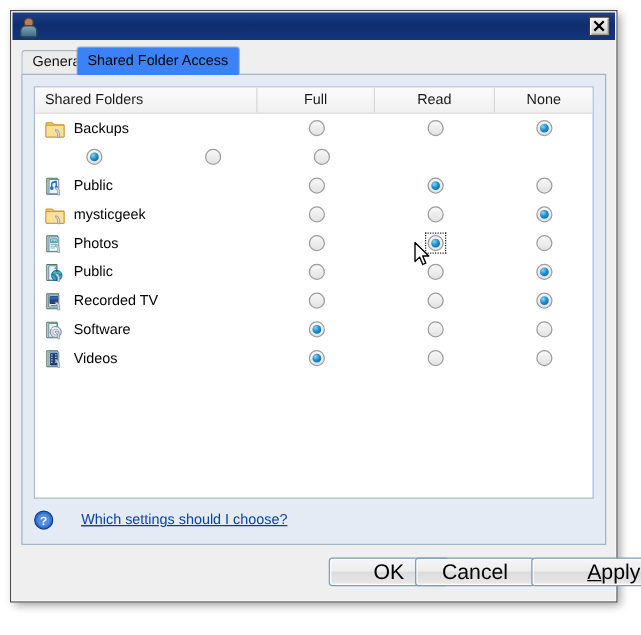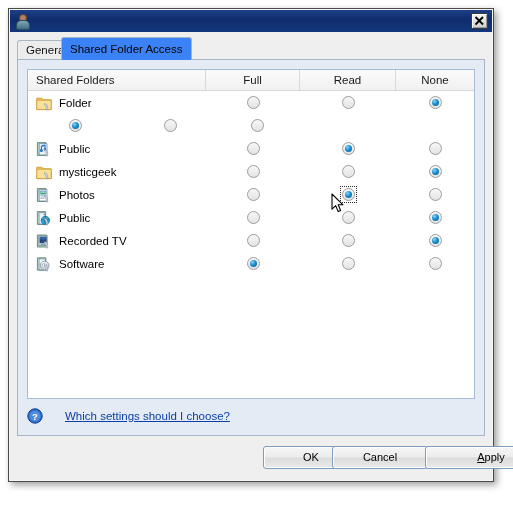--- a/index.html
+++ b/index.html
@@ -266,21 +266,21 @@
     height: 36px;
   }
   .btn {
     position: absolute;
     top: 0;
     width: 96px;
     height: 23px;
     background: linear-gradient(to bottom, #f6f6f6 0%, #ededed 46%, #dcdcdc 52%, #e9e9e9 100%);
     border: 1px solid #7c9dbd;
     border-radius: 3px;
-    font-size: 11px;
+    font-size: 17px;
     color: #000000;
     line-height: 21px;
     text-align: center;
     cursor: pointer;
     box-sizing: border-box;
     box-shadow: inset 0 0 0 1px #ffffff;
   }
   .btn.ok     { left: 254px; }
   .btn.cancel { left: 323px; }
   .btn.apply  { left: 416px; padding-left: 36px; }
@@ -332,21 +332,21 @@
           <div class="hcell c3">None</div>
         </div>
         <div id="rows-container">
             <div class="row">
               <div class="cell-name">
                 <svg class="ficon" viewBox="0 0 16 16">
         <path d="M0.8 3.2 h5.2 l1.3 1.6 h7.9 v9.8 h-14.4 z" fill="#f2c75c" stroke="#c9942c" stroke-width="0.8"></path>
         <path d="M0.8 5.2 h14.4 v9.4 h-14.4 z" fill="#fbe09a" stroke="#c9942c" stroke-width="0.7"></path>
         <path d="M8.5 8.5 q2.6 0.3 3.2 3.3 l0 3.2 -1.6 0 0 -3.0 q-0.4 -1.6 -1.6 -1.9 z" fill="#d8dde4" stroke="#8a93a0" stroke-width="0.6"></path>
       </svg>
-                <span class="row-label">Folder</span>
+                <span class="row-label">Backups</span>
               </div>
               <div class="cell-radio c1">
                 <span class="radio-wrap">
                   <span class="radio"></span>
                 </span>
               </div>
               <div class="cell-radio c2">
                 <span class="radio-wrap">
                   <span class="radio"></span>
                 </span>
@@ -518,20 +518,48 @@
                 <svg class="ficon" viewBox="0 0 16 16">
         <path d="M1.4 1.8 h8.4 v12.4 h-8.4 z" fill="#cfe3d4" stroke="#4f7a60" stroke-width="0.8"></path>
         <path d="M3.0 2.8 h6.6 v11.0 h-6.6 z" fill="#edf3f8" stroke="#5a7f9c" stroke-width="0.7"></path>
         <circle cx="8.6" cy="9.6" r="4.4" fill="#d4dde6" stroke="#7a8d9e" stroke-width="0.8"></circle>
         <circle cx="8.6" cy="9.6" r="2.3" fill="#f2f6fa" stroke="#9aa9b8" stroke-width="0.6"></circle>
         <circle cx="8.6" cy="9.6" r="0.8" fill="#6d8396"></circle>
         <path d="M5.2 7.0 q3.0 -1.4 6.0 0.4" fill="none" stroke="#ffffff" stroke-width="0.9" opacity="0.85"></path>
         <path d="M8.5 8.5 q2.6 0.3 3.2 3.3 l0 3.2 -1.6 0 0 -3.0 q-0.4 -1.6 -1.6 -1.9 z" fill="#d8dde4" stroke="#8a93a0" stroke-width="0.6"></path>
       </svg>
                 <span class="row-label">Software</span>
+              </div>
+              <div class="cell-radio c1">
+                <span class="radio-wrap">
+                  <span class="radio on"></span>
+                </span>
+              </div>
+              <div class="cell-radio c2">
+                <span class="radio-wrap">
+                  <span class="radio"></span>
+                </span>
+              </div>
+              <div class="cell-radio c3">
+                <span class="radio-wrap">
+                  <span class="radio"></span>
+                </span>
+              </div>
+            </div>
+            <div class="row">
+              <div class="cell-name">
+                <svg class="ficon" viewBox="0 0 16 16">
+        <path d="M1.4 1.6 h8.6 v12.8 h-8.6 z" fill="#bfd6c4" stroke="#4f7a60" stroke-width="0.8"></path>
+        <path d="M3.2 2.6 h7.8 v11.4 h-7.8 z" fill="#e8f0f8" stroke="#5a7f9c" stroke-width="0.7"></path>
+        <path d="M4.4 3.6 h5.4 v9.4 h-5.4 z" fill="#1b3f7a" stroke="#12305e" stroke-width="0.6"></path>
+        <path d="M5.0 4.4 h1.0 v1.0 h-1.0 z M5.0 6.4 h1.0 v1.0 h-1.0 z M5.0 8.4 h1.0 v1.0 h-1.0 z M5.0 10.4 h1.0 v1.0 h-1.0 z
+                 M8.2 4.4 h1.0 v1.0 h-1.0 z M8.2 6.4 h1.0 v1.0 h-1.0 z M8.2 8.4 h1.0 v1.0 h-1.0 z M8.2 10.4 h1.0 v1.0 h-1.0 z" fill="#cfe0f2"></path>
+        <path d="M8.5 8.5 q2.6 0.3 3.2 3.3 l0 3.2 -1.6 0 0 -3.0 q-0.4 -1.6 -1.6 -1.9 z" fill="#d8dde4" stroke="#8a93a0" stroke-width="0.6"></path>
+      </svg>
+                <span class="row-label">Videos</span>
               </div>
               <div class="cell-radio c1">
                 <span class="radio-wrap">
                   <span class="radio on"></span>
                 </span>
               </div>
               <div class="cell-radio c2">
                 <span class="radio-wrap">
                   <span class="radio"></span>
                 </span>

